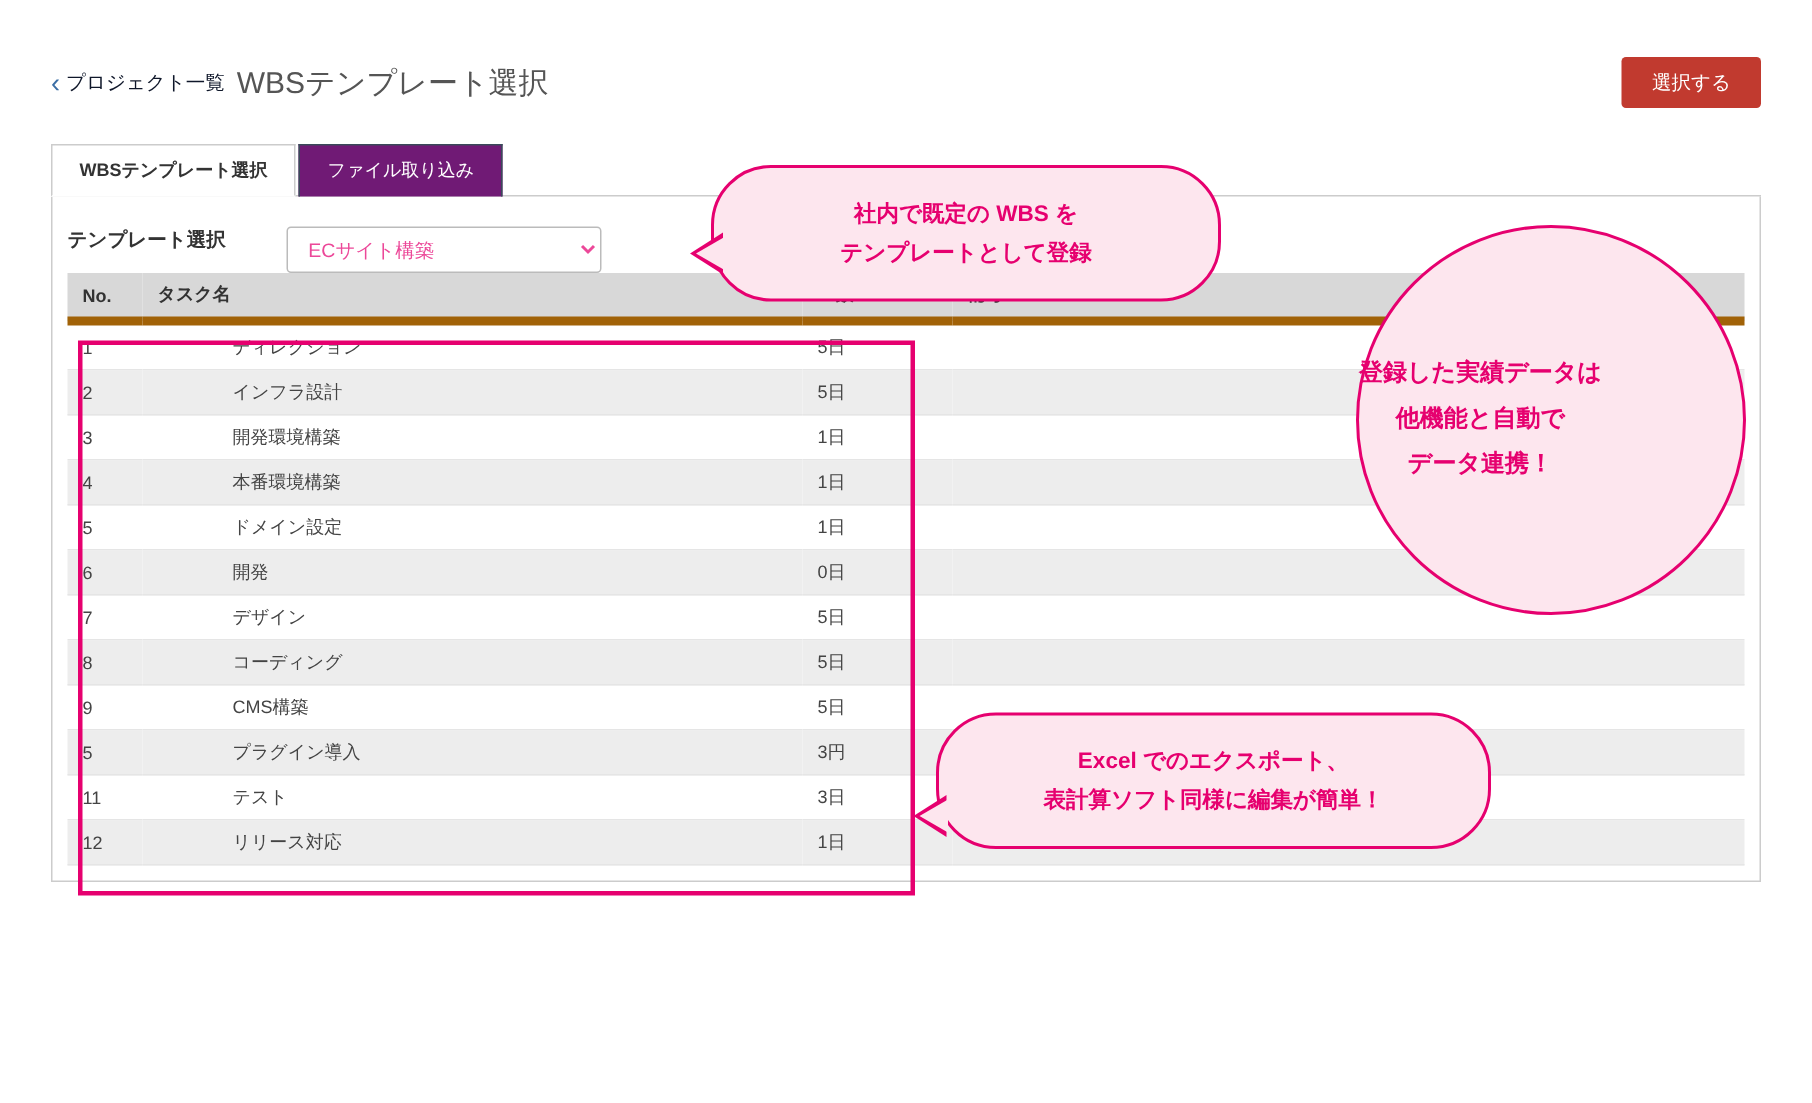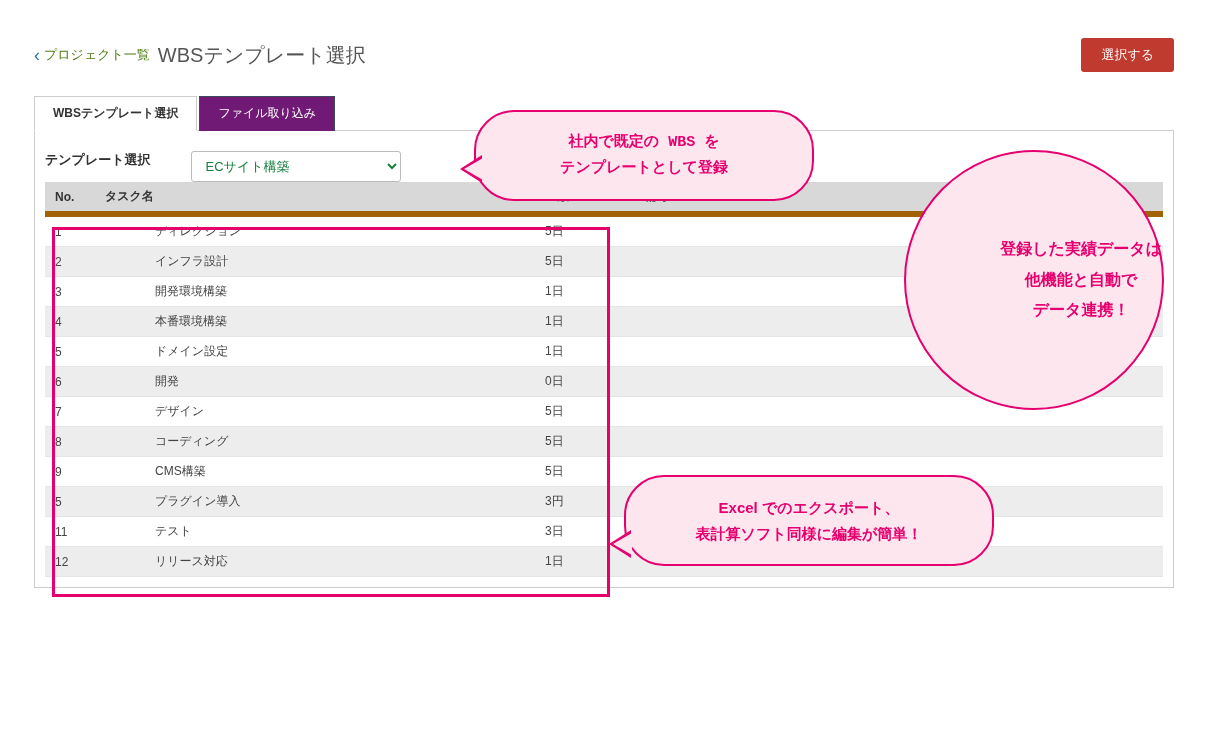--- a/index.html
+++ b/index.html
@@ -15,21 +15,21 @@
     width: 1160px;
     margin: 0 auto;
   }
   .header-bar {
     display: flex;
     align-items: center;
     padding: 8px 10px 12px;
     border-bottom: 1px solid transparent;
   }
   .breadcrumb {
-    color: #4d7c0f;
+    color: #0f172a;
     font-size: 13px;
     cursor: pointer;
     margin-right: 8px;
     display: flex;
     align-items: center;
   }
   .breadcrumb::before {
     content: "‹";
     font-size: 18px;
     margin-right: 4px;
@@ -91,21 +91,21 @@
     margin-right: 40px;
     font-size: 13px;
   }
   .template-dropdown {
     width: 210px;
     padding: 6px 10px;
     font-size: 13px;
     border: 1px solid #bbb;
     border-radius: 3px;
     background: #fff;
-    color: #15803d;
+    color: #ec4899;
     cursor: pointer;
   }
   .task-table {
     width: 100%;
     border-collapse: collapse;
     font-size: 12px;
   }
   .task-table th {
     background: #d8d8d8;
     text-align: left;
@@ -147,21 +147,20 @@
     text-align: center;
     color: #e6006f;
     font-weight: bold;
     font-size: 15px;
     line-height: 1.7;
   }
   .callout-1 {
     left: 450px;
     top: 80px;
     width: 340px;
-    font-family: Liberation Mono, monospace;
   }
   .callout-3 {
     left: 600px;
     top: 445px;
     width: 370px;
   }
   .callout-tail {
     position: absolute;
     width: 0; height: 0;
   }
@@ -196,21 +195,21 @@
 
   .callout-circle {
     position: absolute;
     width: 260px;
     height: 260px;
     border: 2px solid #e6006f;
     background: #fde6ee;
     border-radius: 50%;
     display: flex;
     align-items: center;
-    justify-content: flex-end;
+    justify-content: flex-start;
     text-align: center;
     color: #e6006f;
     font-weight: bold;
     font-size: 16px;
     line-height: 1.9;
     left: 880px;
     top: 120px;
   }
 </style>
 </head>

